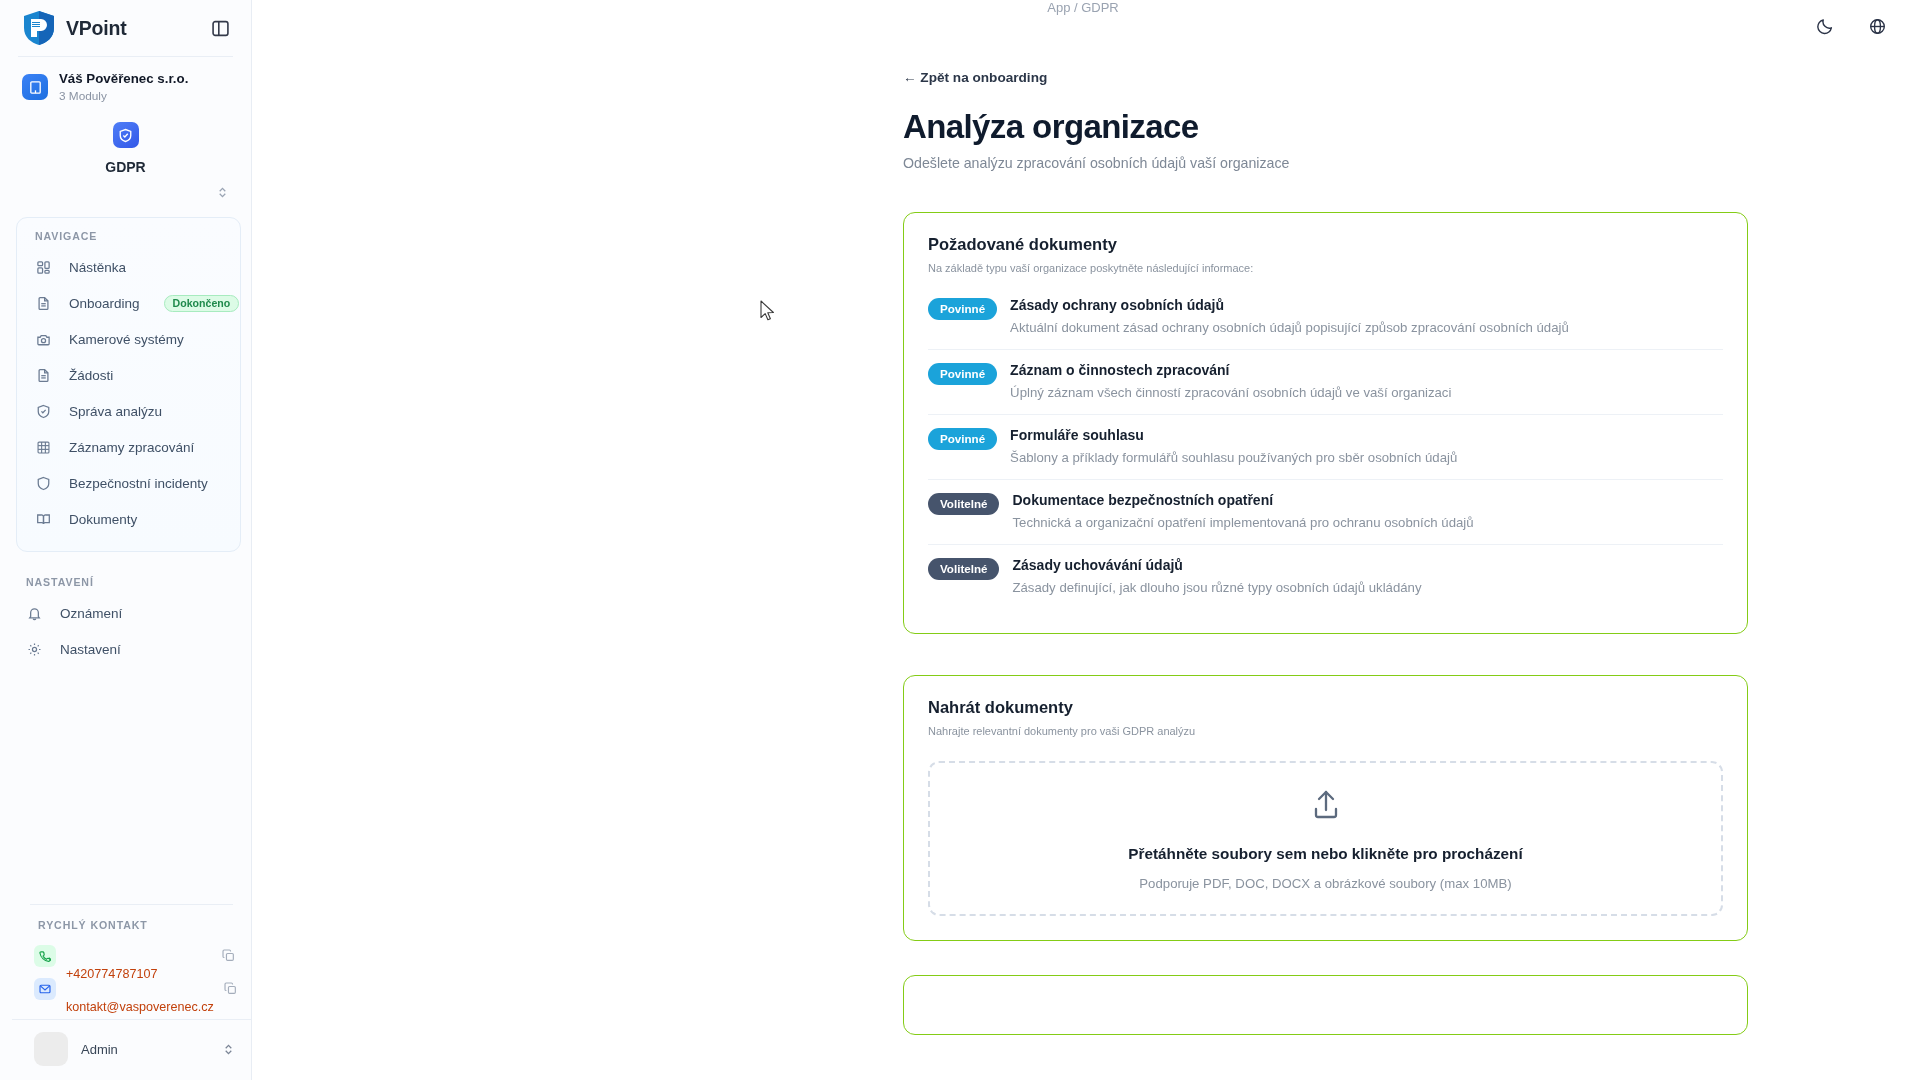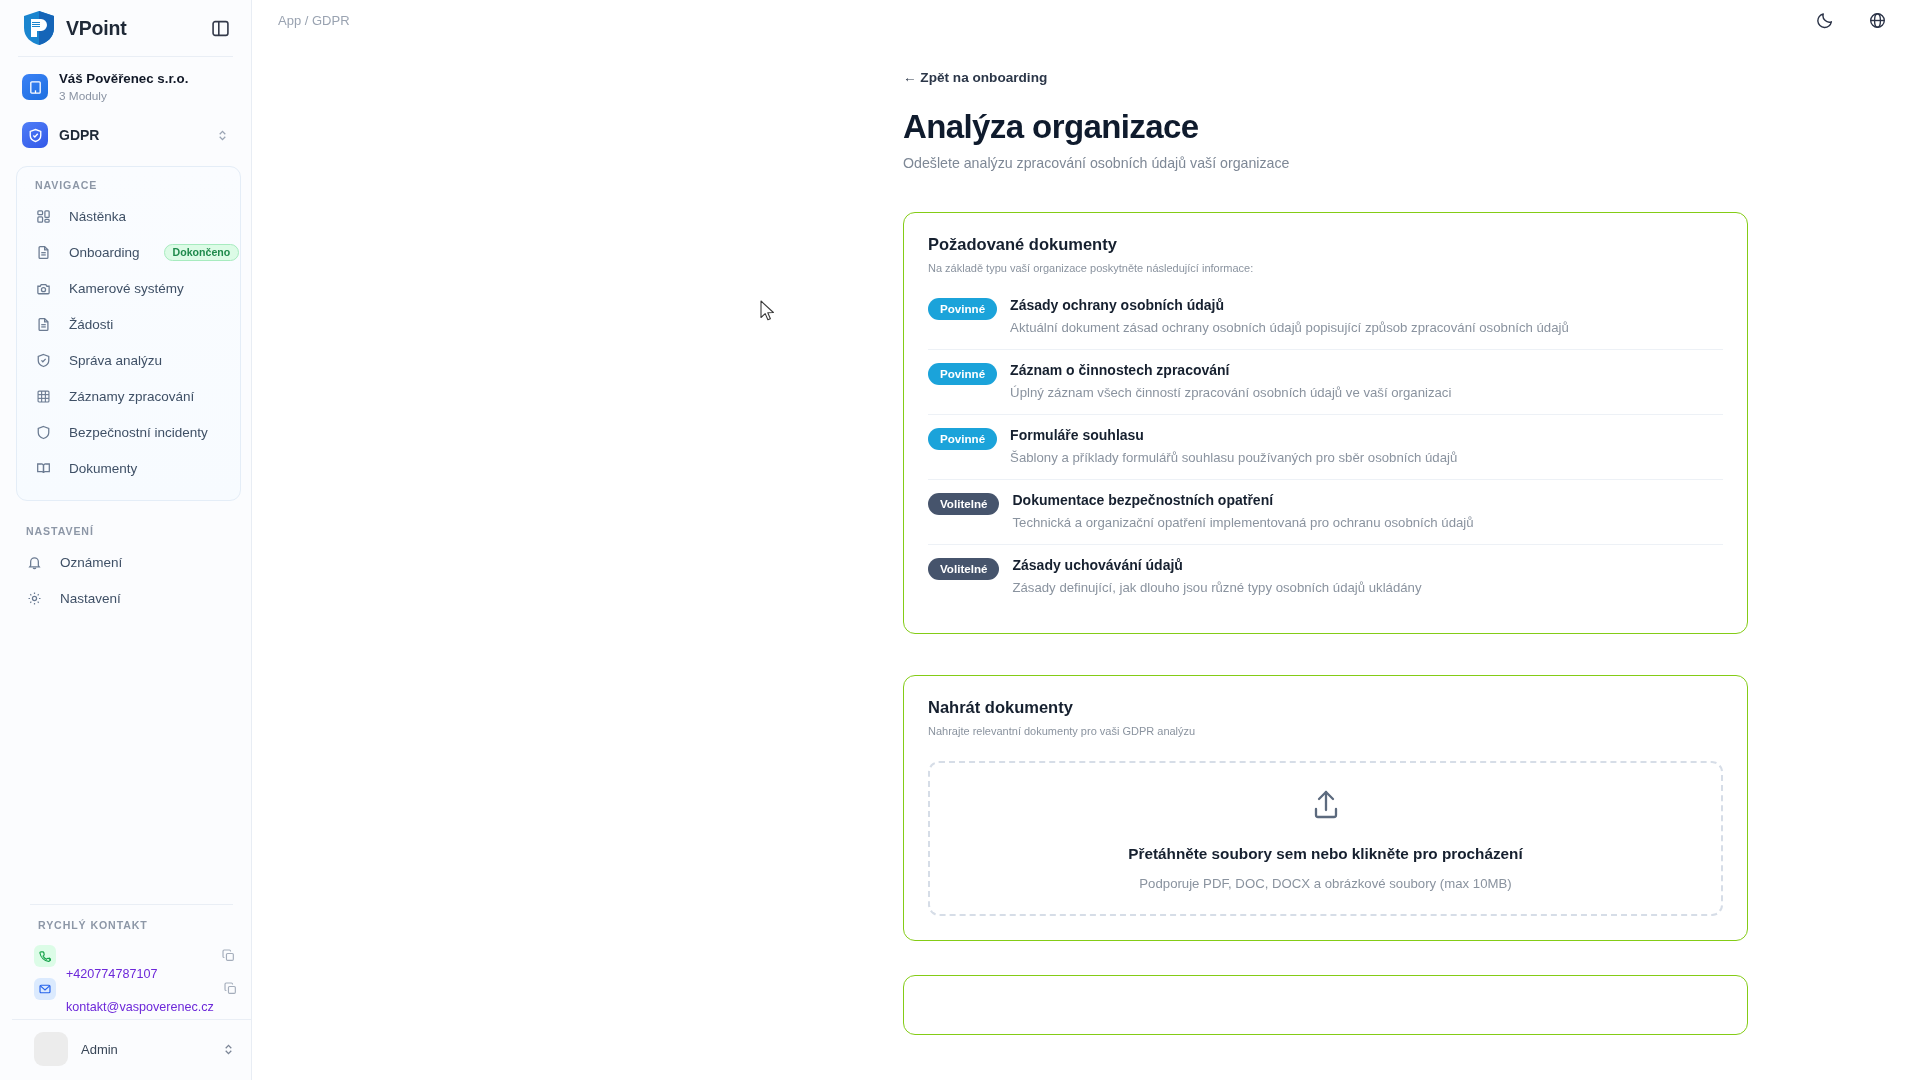--- a/index.html
+++ b/index.html
@@ -42,21 +42,21 @@
     background: linear-gradient(145deg,#3b82f6,#1d6fe0);
     display: flex; align-items: center; justify-content: center;
   }
   .org-text { line-height: 1.25; }
   .org-name { font-size: 13.3px; font-weight: 700; color: #111827; }
   .org-sub { font-size: 11.8px; color: #8a93a3; margin-top: 1px; }
 
   .module-row {
     display: flex; align-items: center; gap: 11px;
     margin: 4px 14px 0 22px; padding: 5px 8px 5px 0;
-    cursor: pointer; border-radius: 8px;
+    cursor: pointer; border-radius: 8px; flex-direction: column;
   }
   .module-ico {
     width: 26px; height: 26px; border-radius: 7px; flex: 0 0 26px;
     background: linear-gradient(145deg,#4f7ef7,#3258e8);
     display: flex; align-items: center; justify-content: center;
   }
   .module-name { font-size: 14px; font-weight: 600; color: #1f2937; }
   .chev-updown { margin-left: auto; color: #9aa4b4; display: flex; }
 
   .nav-panel {
@@ -92,37 +92,38 @@
   .contact-label { font-size: 10.6px; font-weight: 700; letter-spacing: .9px;
     color: #8d97a7; padding: 0 0 8px 26px; text-transform: uppercase; }
   .contact-row {
     display: flex; align-items: center; gap: 10px;
     margin: 0 16px 0 22px; height: 33px; cursor: pointer; border-radius: 7px;
   }
   .c-ico { width: 22px; height: 22px; border-radius: 6px; flex: 0 0 22px;
     display: flex; align-items: center; justify-content: center; }
   .c-ico.green { background: #dcfce7; color: #16a34a; }
   .c-ico.blue { background: #dbeafe; color: #2563eb; }
-  .c-txt { font-size: 12.6px; color: #6d28d9; margin-top: 36px; }
+  .c-txt { font-size: 12.6px; color: #c2410c; margin-top: 36px; }
   .c-copy { margin-left: auto; color: #a4adbb; display: flex; cursor: pointer; }
 
   .user-div { height: 1px; background: #e9eef5; margin: 14px 0 0 0; }
   .user-row {
     display: flex; align-items: center; gap: 13px;
     padding: 12px 16px 14px 22px; cursor: pointer;
   }
   .avatar { width: 34px; height: 34px; border-radius: 9px; flex: 0 0 34px;
     background: #ececec; }
   .user-name { font-size: 13px; color: #394657; }
 
   
   .main { flex: 1 1 auto; height: 1080px; position: relative; overflow: hidden; background: #fff; }
   .topbar {
     height: 40px; display: flex; align-items: center;
     padding: 0 28px 0 26px;
+    flex-direction: column;
   }
   .crumb { font-size: 13px; color: #9aa3b1; }
   .top-actions { margin-left: auto; display: flex; align-items: center; gap: 30px; }
   .top-ico { width: 22px; height: 22px; color: #2b3347; cursor: pointer; display: flex; align-items: center; justify-content: center; }
 
   .content { padding: 0 0 0 0; }
   .inner { width: 845px; margin-left: 651px; }
 
   .back-link {
     display: inline-flex; align-items: center; gap: 7px;

